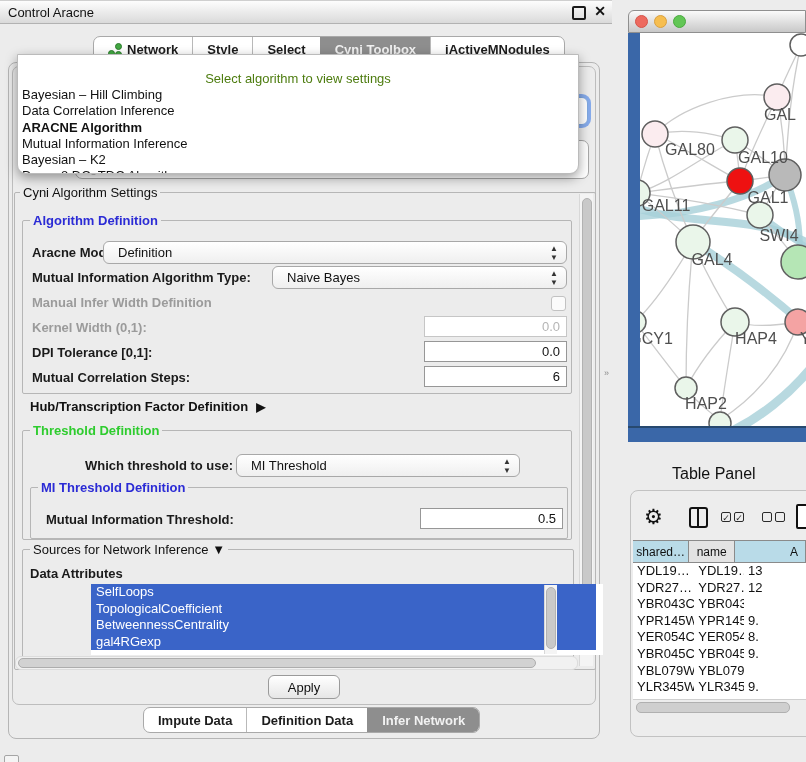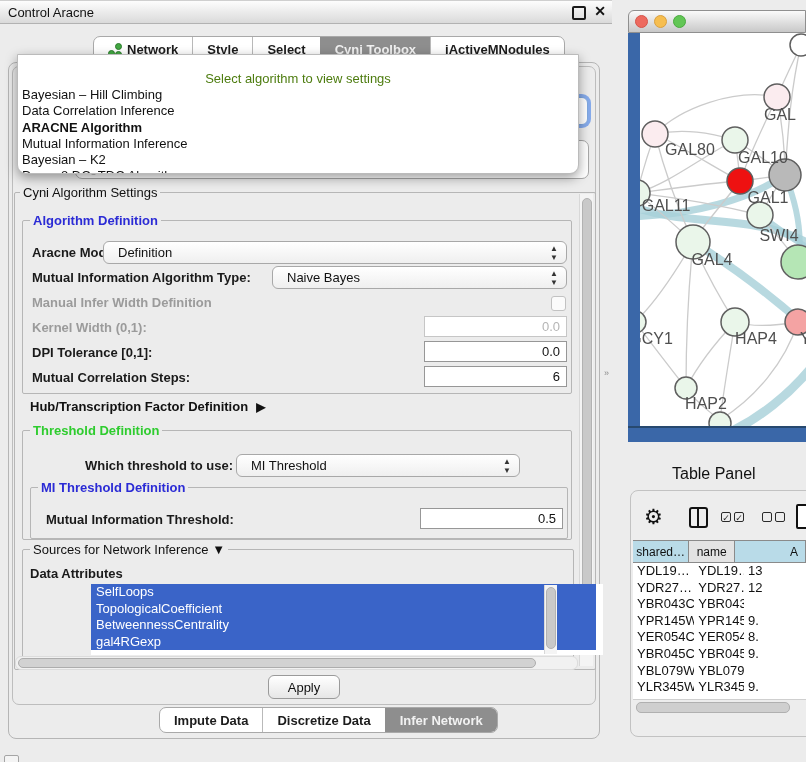--- a/index.html
+++ b/index.html
@@ -15,21 +15,21 @@
   #float-icon{position:absolute;right:26px;top:5px;width:10px;height:10px;
     border:2px solid #1a1a1a;border-radius:2px;}
   #close-icon{position:absolute;right:6px;top:2px;font-size:14px;font-weight:700;}
   #outer-panel{position:absolute;left:8px;top:62px;width:590px;height:675px;
     border:1px solid #b5b5b5;border-radius:8px;background:#ececec;}
   #inner-panel{position:absolute;left:12px;top:66px;width:582px;height:637px;
     border:1px solid #bdbdbd;border-radius:7px;background:#ececec;}
   .tabbar{position:absolute;height:24px;display:flex;background:#fff;
     border:1px solid #a9a9a9;border-radius:7px;overflow:hidden;z-index:5;}
   #top-tabs{left:93px;top:36px;}
-  #bottom-tabs{left:143px;top:707px;z-index:8;margin-left:16px;}
+  #bottom-tabs{left:143px;top:707px;z-index:8;}
   .tab{display:flex;align-items:center;gap:6px;padding:0 14px;font-size:13px;
     font-weight:700;color:#1c1c1c;border-left:1px solid #b9b9b9;}
   .tab:first-child{border-left:none;}
   .tab.sel{background:var(--selTab);color:#f2f2f2;border-left-color:var(--selTab);}
   .net-glyph{width:13px;height:13px;position:relative;display:inline-block;}
   .net-glyph i{position:absolute;width:5px;height:5px;border-radius:50%;
     background:#43a843;border:1px solid #2c7a2c;}
   .net-glyph i:nth-child(1){left:0;top:7px;}
   .net-glyph i:nth-child(2){left:7px;top:0;}
   .net-glyph i:nth-child(3){left:7px;top:8px;}
@@ -259,21 +259,21 @@
 
   <div id="apply-btn">
     <span>Apply</span>
   </div>
 
   <div id="bottom-tabs" class="tabbar">
       <div class="tab">
         <span>Impute Data</span>
       </div>
       <div class="tab">
-        <span>Discretize Data</span>
+        <span>Definition Data</span>
       </div>
       <div class="tab sel">
         <span>Infer Network</span>
       </div>
     </div>
 
   <div id="mini-icon"></div>
   <div id="resize-mark">»</div>
 
   <div id="net-window">

